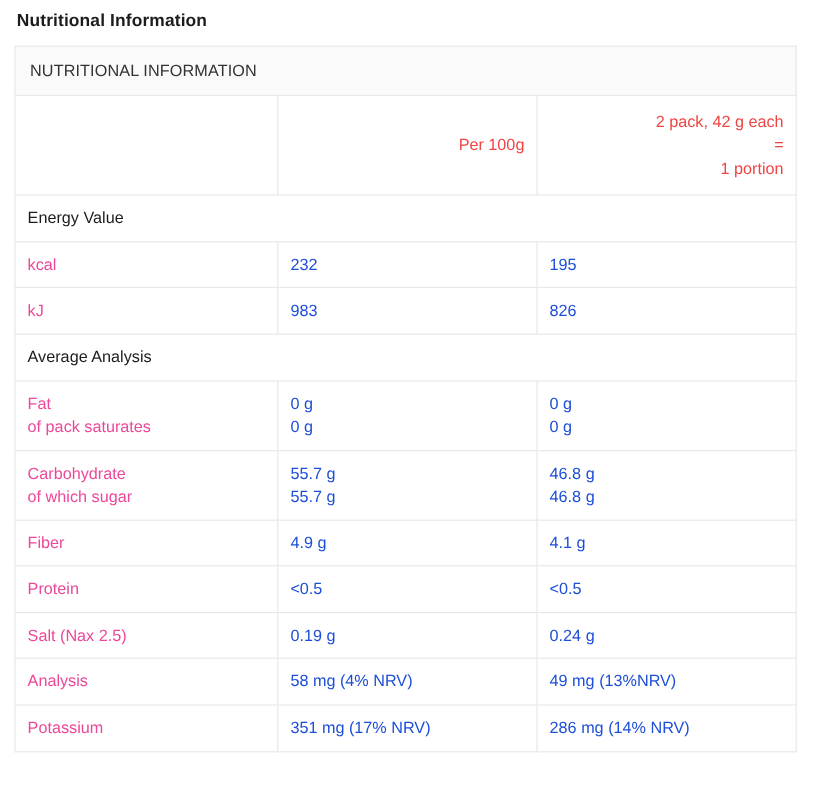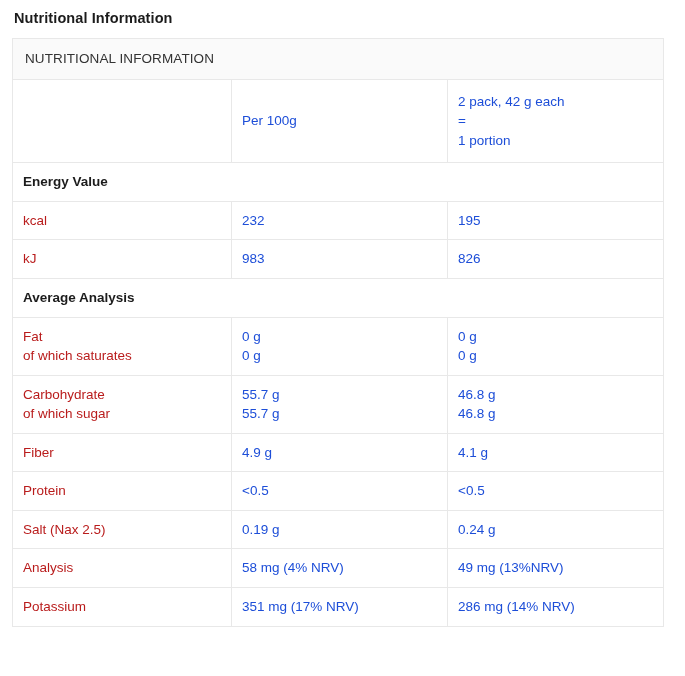--- a/index.html
+++ b/index.html
@@ -48,39 +48,39 @@
   .col-b { width: 216px; }
 
   tr.caption-row td {
     background: #fafafa;
     padding: 10px 12px;
     font-size: 13.5px;
     color: #333333;
     letter-spacing: 0.1px;
   }
   tr.header-row td {
-    text-align: left;
+    text-align: right;
     background: #ffffff;
     padding: 12px 10px;
     font-size: 13.5px;
-    color: #1d4ed8;
+    color: #ef4444;
   }
   tr.header-row td.empty-cell { background: #ffffff; }
   tr.group-row td {
-    font-weight: bold;
+    font-weight: normal;
     background: #ffffff;
     color: #1c1c1c;
     padding: 9px 10px;
     font-size: 13.5px;
   }
   tr.data-row td {
     background: #ffffff;
   }
   tr.data-row td.label-cell {
-    color: #b91c1c;
+    color: #ec4899;
   }
   .sub-line {
     display: block;
   }
 </style>
 </head>
 <body>
 
 <div class="page">
 
@@ -121,21 +121,21 @@
         <td>826</td>
       </tr>
 
       <tr class="group-row">
         <td colspan="3">Average Analysis</td>
       </tr>
 
       <tr class="data-row">
         <td class="label-cell">
           <span class="sub-line">Fat</span>
-          <span class="sub-line">of which saturates</span>
+          <span class="sub-line">of pack saturates</span>
         </td>
         <td>
           <span class="sub-line">0 g</span>
           <span class="sub-line">0 g</span>
         </td>
         <td>
           <span class="sub-line">0 g</span>
           <span class="sub-line">0 g</span>
         </td>
       </tr>

